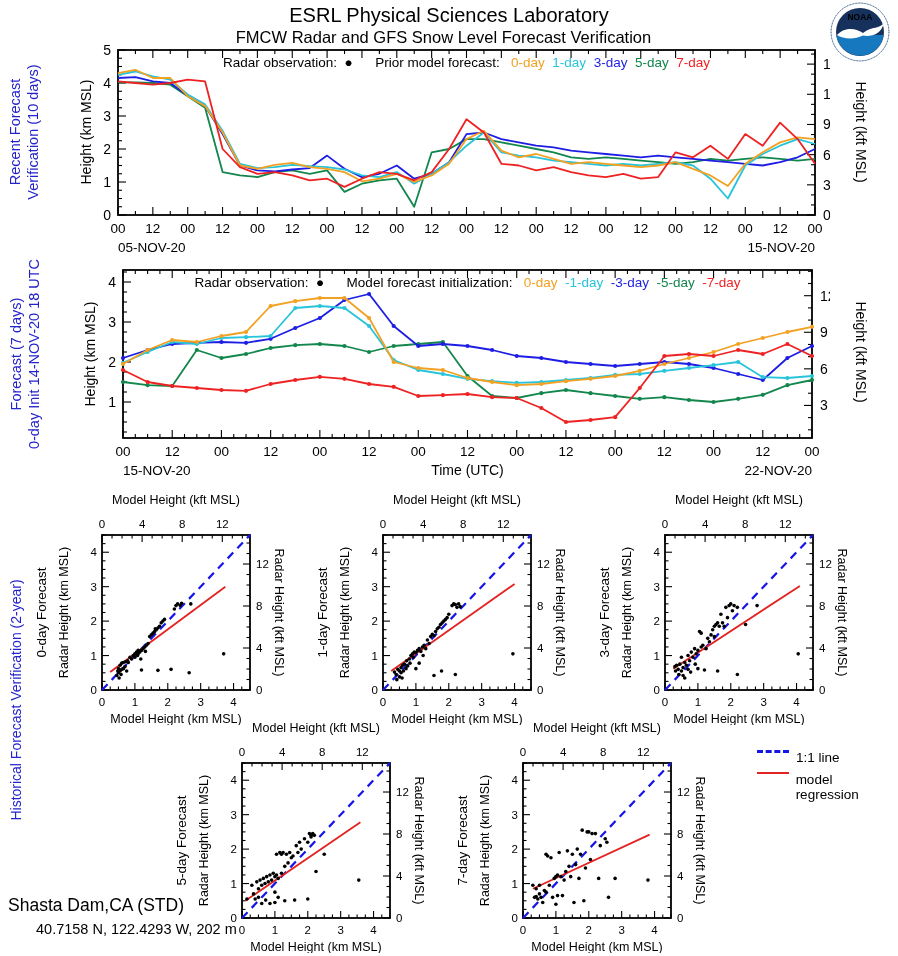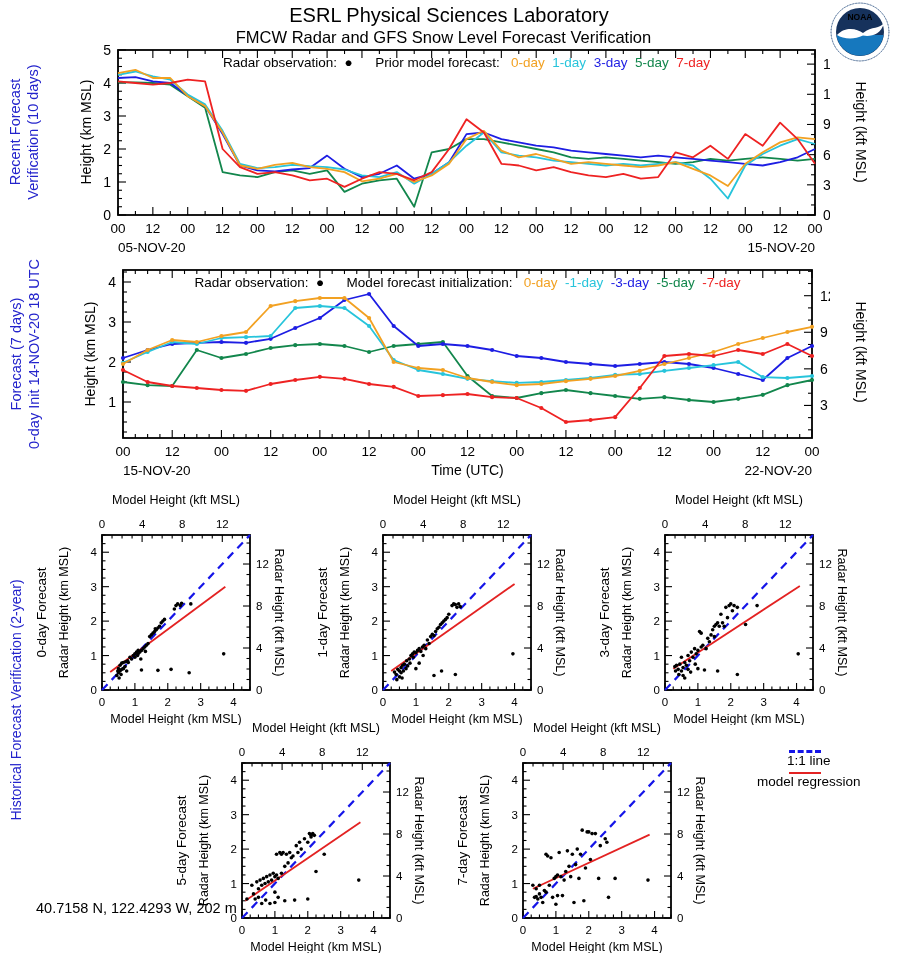--- a/index.html
+++ b/index.html
@@ -16,21 +16,21 @@
   #sc7{left:453px;top:721px;width:252px;height:232px;}
   svg text{font-family:"Liberation Sans",sans-serif;fill:#000;}
   .vlabel{position:absolute;text-align:center;line-height:1.25;}
   .ccw{transform:rotate(-90deg);}
   .cw{transform:rotate(90deg);}
   .bluelab{color:#2323CC;font-size:14.5px;}
   .blklab{color:#000;font-size:14px;}
   .hist{color:#2323CC;font-size:14px;}
   #logo{position:absolute;left:830px;top:2px;width:60px;height:60px;}
   #linelegend{position:absolute;left:757px;top:750px;font-size:13.5px;}
-  #linelegend .row{display:flex;align-items:center;height:22px;flex-direction:column;}
+  #linelegend .row{display:flex;align-items:flex-start;height:22px;}
   #linelegend .samp{width:32px;margin-right:7px;}
   .samp-dash{border-top:3px dashed #1515E8;}
   .samp-solid{border-top:2.5px solid #E32222;}
   #station{position:absolute;left:8px;top:895px;}
   #station .name{font-size:17.5px;}
   #station .coords{font-size:14.5px;margin-top:5px;margin-left:28px;}
 </style>
 </head>
 <body>
 
@@ -1349,14 +1349,15 @@
     <span class="samp samp-dash"></span>
     <span>1:1 line</span>
   </div>
   <div class="row">
     <span class="samp samp-solid"></span>
     <span>model regression</span>
   </div>
 </div>
 
 <div id="station">
+  <div class="name">Shasta Dam,CA (STD)</div>
   <div class="coords">40.7158 N, 122.4293 W, 202 m</div>
 </div>
 
 </body></html>

